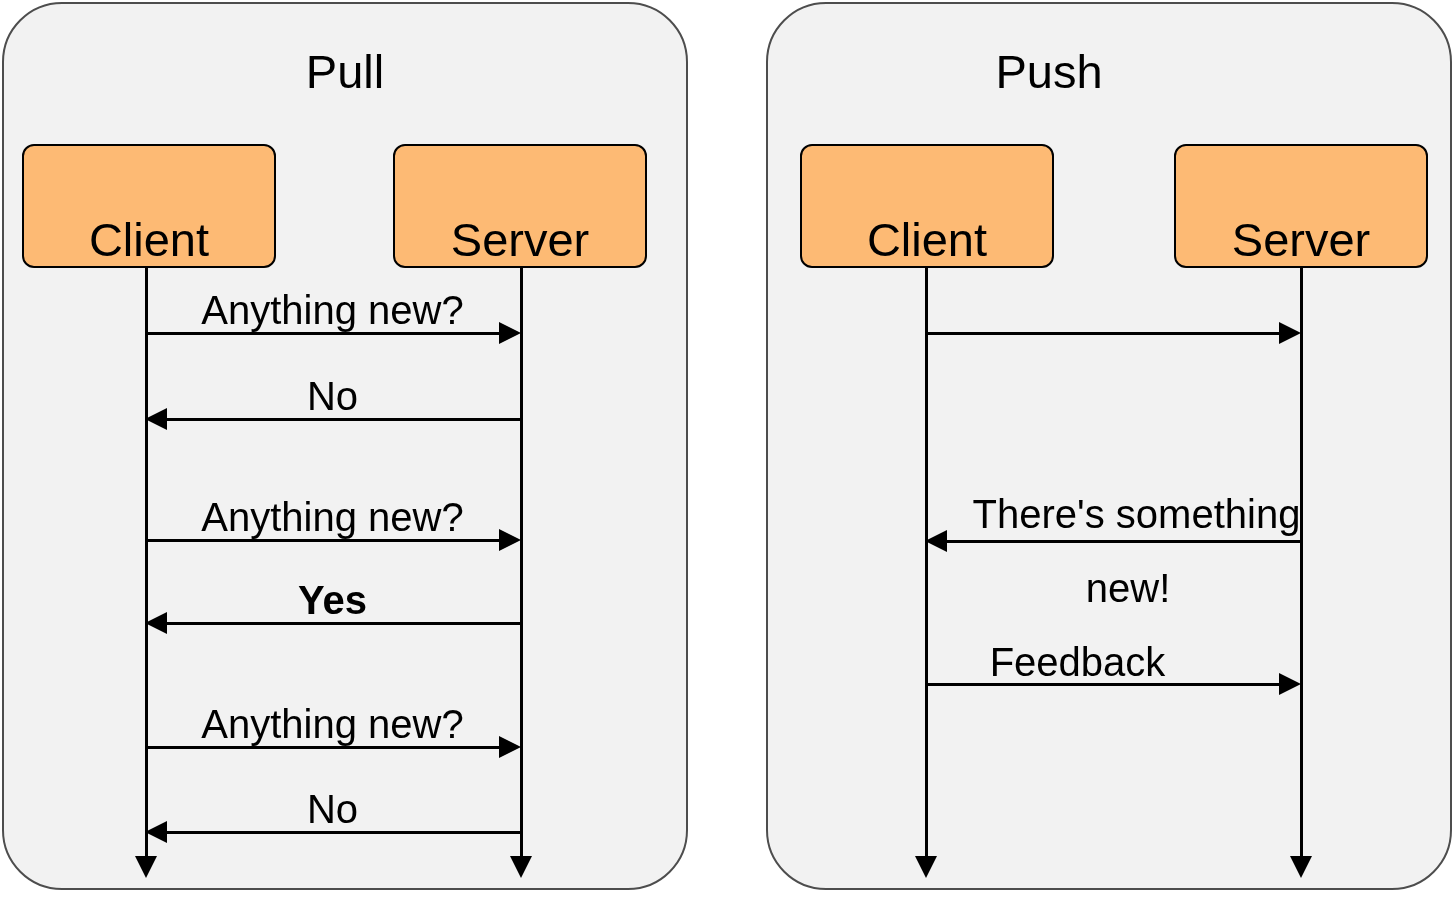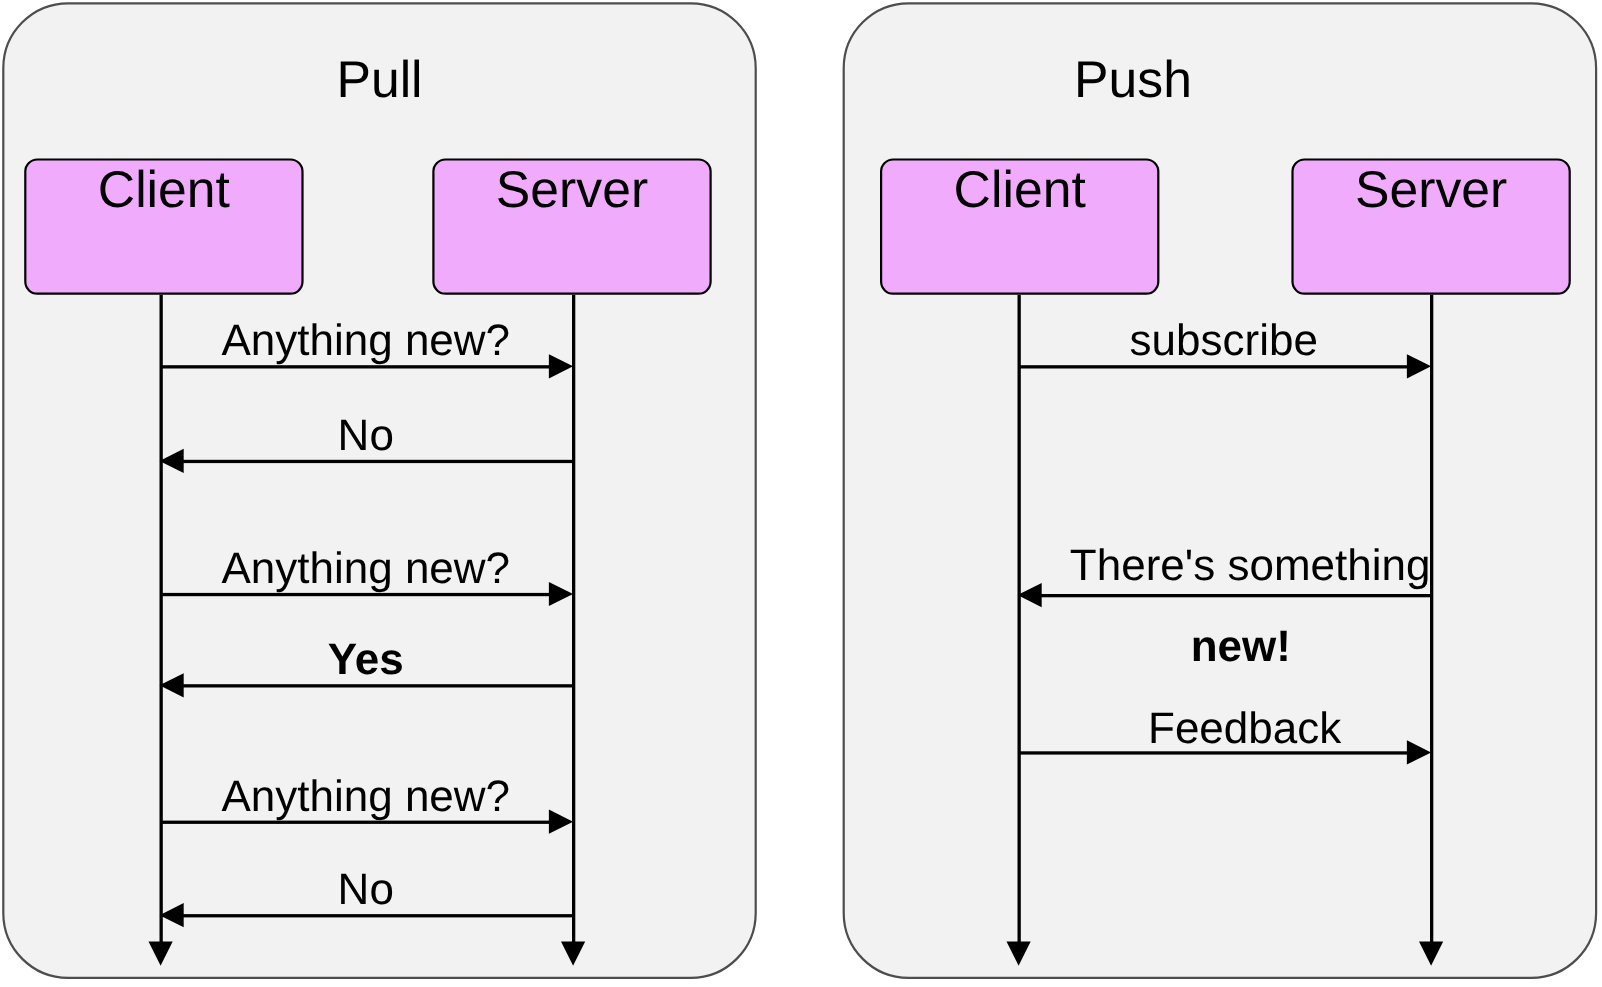--- a/index.html
+++ b/index.html
@@ -31,26 +31,26 @@
     left: 0;
     right: 0;
     text-align: center;
     font-size: 47px;
     line-height: 56px;
     color: #000000;
     white-space: nowrap;
   }
   .actor-box {
     position: absolute;
-    background: #f0abfc;
+    background: #fdba74;
     border: 2px solid #000000;
     border-radius: 12px;
     box-sizing: border-box;
     display: flex;
-    align-items: flex-start;
+    align-items: flex-end;
     justify-content: center;
   }
   .actor-label {
     font-size: 47px;
     line-height: 52px;
     color: #000000;
     white-space: nowrap;
   }
   .lifeline {
     position: absolute;
@@ -139,43 +139,42 @@
   <div class="msg-line" style="left:146px; top:746px; width:355px;"></div>
   <div class="arrow-right" style="left:499px; top:736px;"></div>
 
   <div class="msg-label" style="left:145px; width:375px; top:787px;">No</div>
   <div class="msg-line" style="left:165px; top:831px; width:356px;"></div>
   <div class="arrow-left" style="left:145px; top:821px;"></div>
 
   <div class="panel" style="left:766px; top:2px; width:686px; height:888px;">
   </div>
 
-  <div class="panel-title" style="left:738px; width:584px; top:44px;">Push</div>
+  <div class="panel-title" style="left:757px; width:584px; top:44px;">Push</div>
 
   <div class="actor-box" style="left:800px; top:144px; width:254px; height:124px;">
     <span class="actor-label">Client</span>
   </div>
 
   <div class="actor-box" style="left:1174px; top:144px; width:254px; height:124px;">
     <span class="actor-label">Server</span>
   </div>
 
   <div class="lifeline" style="left:925px; top:268px; height:590px;"></div>
   <div class="lifeline-head" style="left:915px; top:856px;"></div>
 
   <div class="lifeline" style="left:1300px; top:268px; height:590px;"></div>
   <div class="lifeline-head" style="left:1290px; top:856px;"></div>
 
-  <div class="msg-label" style="left:925px; width:375px; top:288px;">subscribe</div>
   <div class="msg-line" style="left:926px; top:332px; width:355px;"></div>
   <div class="arrow-right" style="left:1279px; top:322px;"></div>
 
   <div class="msg-label" style="left:944px; width:385px; top:492px;">There's something</div>
   <div class="msg-line" style="left:945px; top:540px; width:356px;"></div>
   <div class="arrow-left" style="left:925px; top:530px;"></div>
 
-  <div class="msg-label" style="left:925px; width:406px; top:566px;font-weight:bold;">new!</div>
+  <div class="msg-label" style="left:925px; width:406px; top:566px;">new!</div>
 
-  <div class="msg-label" style="left:944px; width:375px; top:640px;">Feedback</div>
+  <div class="msg-label" style="left:890px; width:375px; top:640px;">Feedback</div>
   <div class="msg-line" style="left:926px; top:683px; width:355px;"></div>
   <div class="arrow-right" style="left:1279px; top:673px;"></div>
 
 </div>
 
 </body></html>

